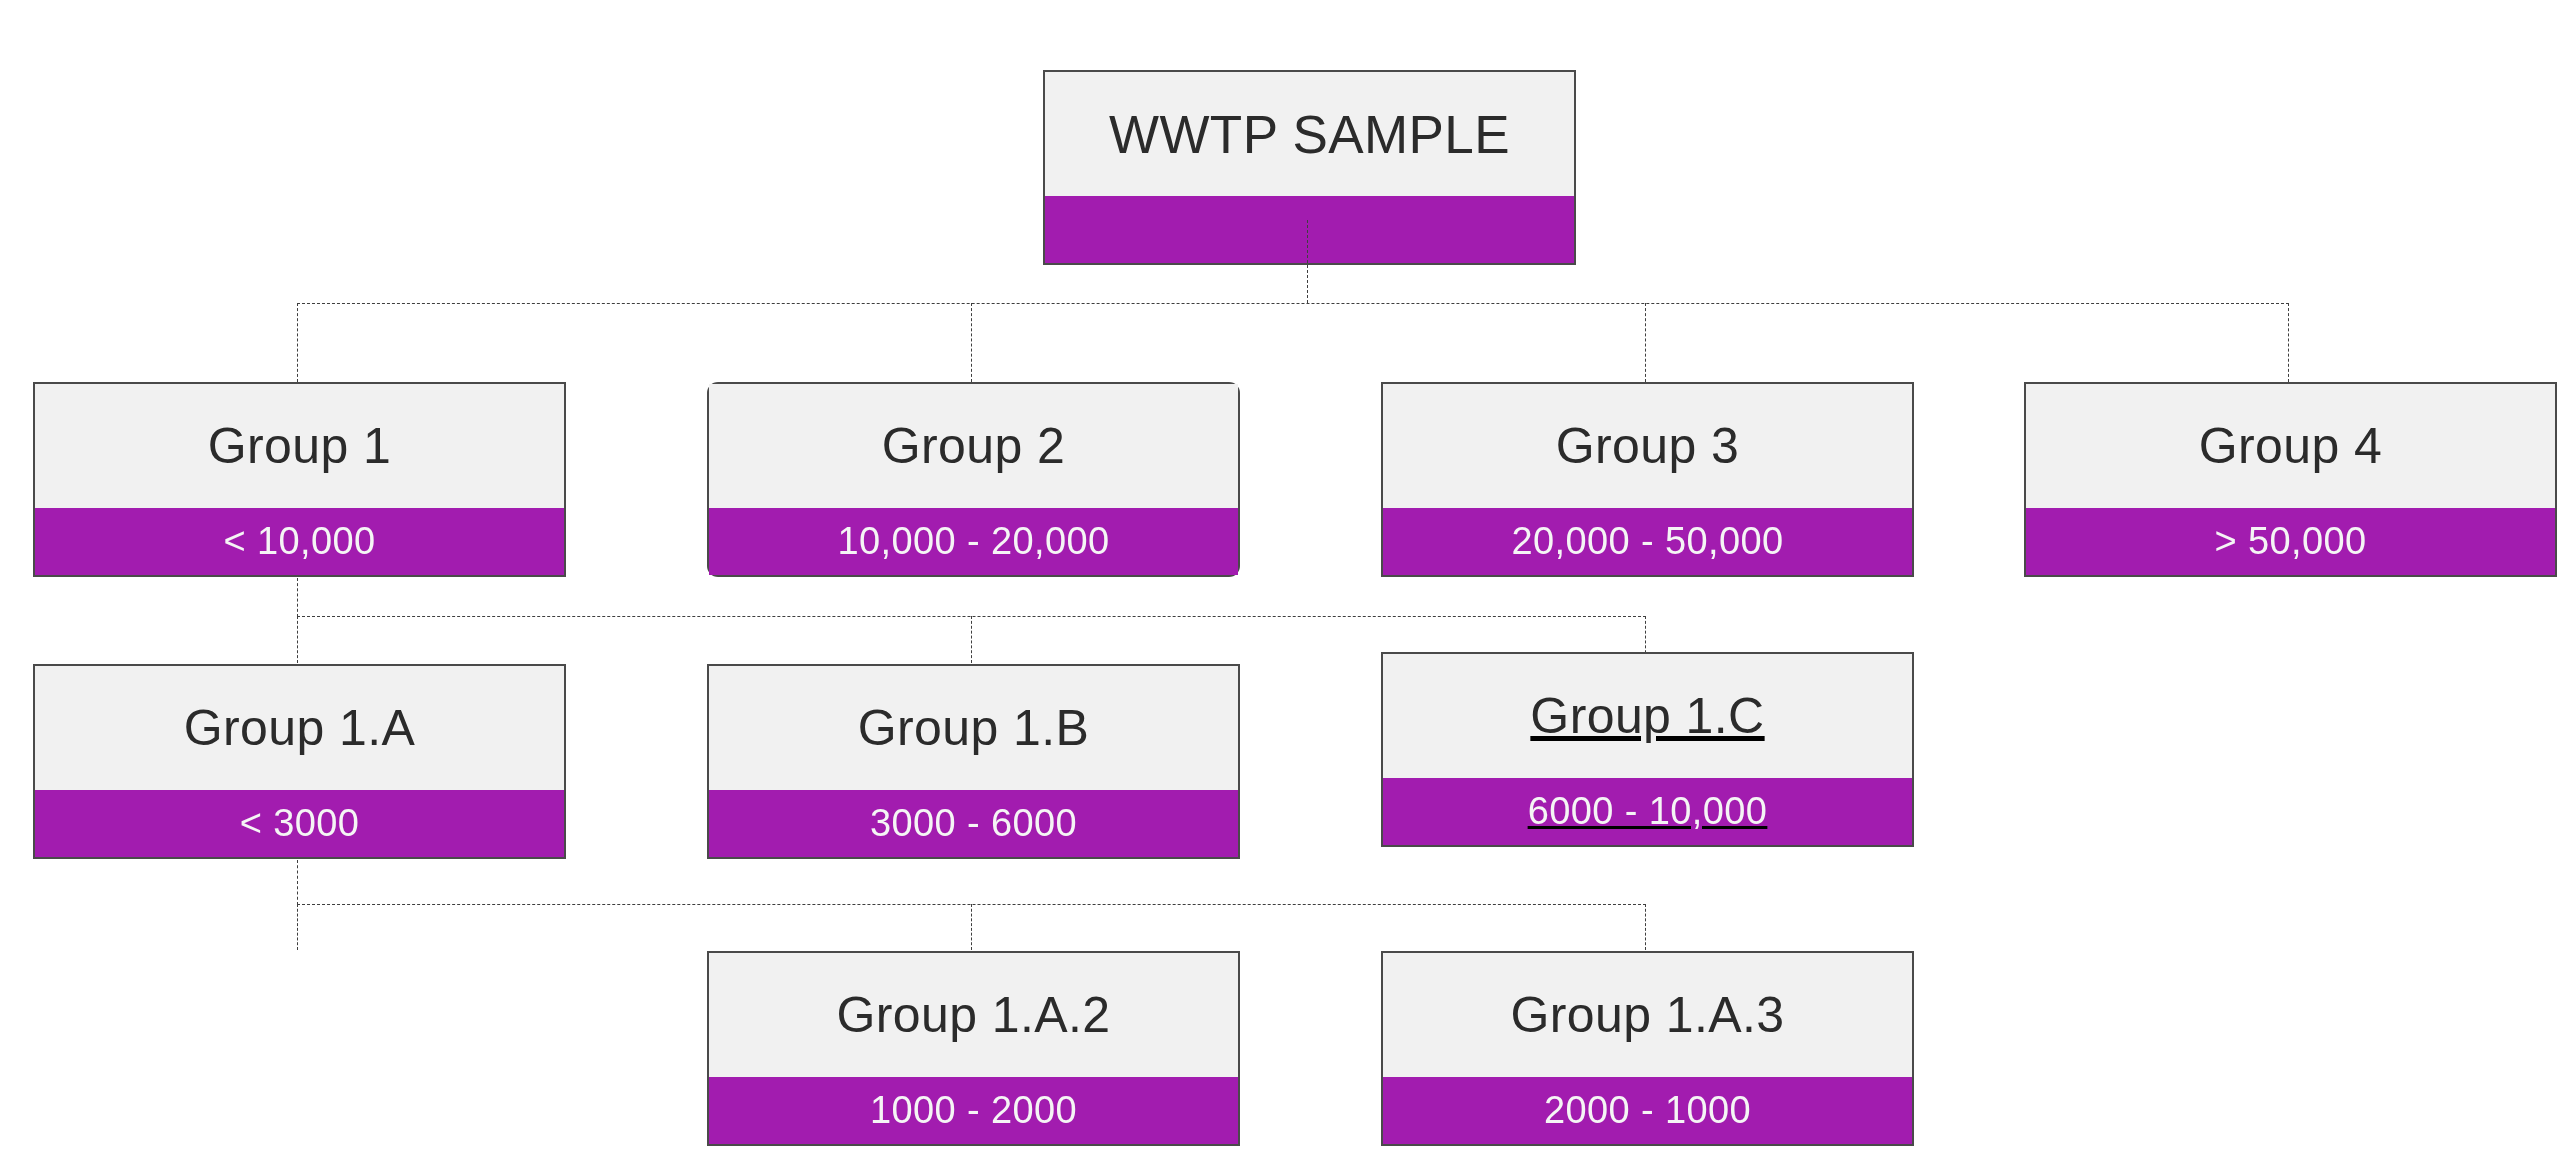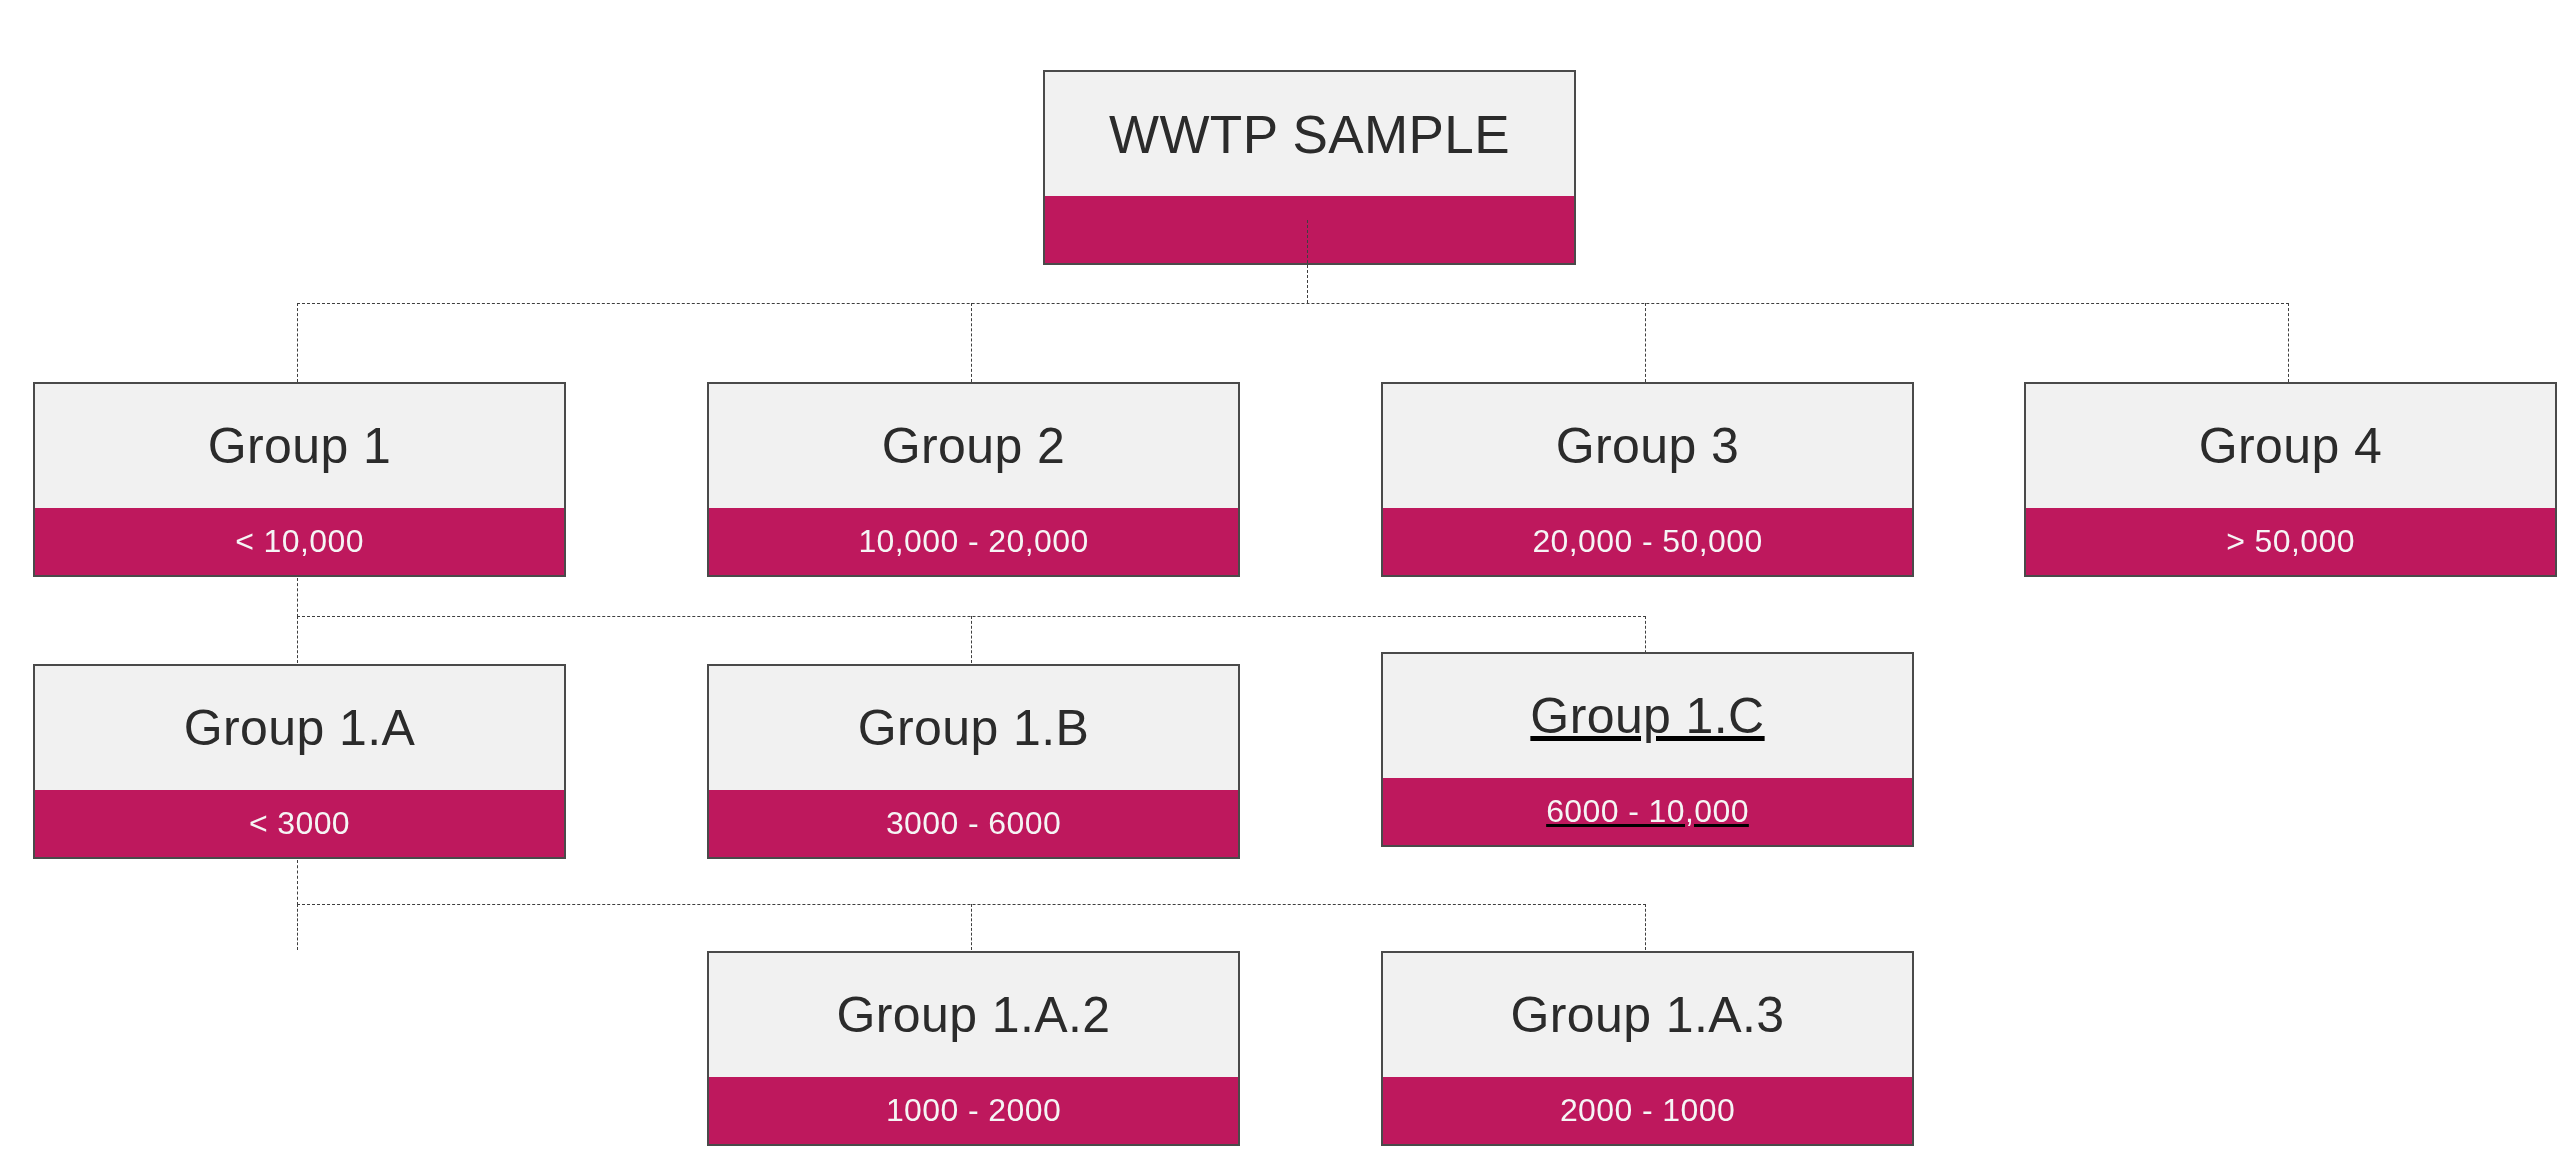--- a/index.html
+++ b/index.html
@@ -35,23 +35,23 @@
     white-space: nowrap;
   }
   .node-root .node-label {
     font-size: 53px;
   }
   .node-value {
     height: 67px;
     display: flex;
     align-items: center;
     justify-content: center;
-    font-size: 32px;
+    font-size: 38px;
     color: #f5f5f5;
-    background: #be185d;
+    background: #a21caf;
     letter-spacing: 0.4px;
     white-space: nowrap;
   }
   .vline {
     position: absolute;
     width: 0;
     border-left: 1.7px dashed #3f3f3f;
   }
   .hline {
     position: absolute;
@@ -73,21 +73,21 @@
   <div class="hline" style="left:297px; top:303px; width:1992px;"></div>
   <div class="vline" style="left:297px; top:303px; height:79px;"></div>
   <div class="vline" style="left:971px; top:303px; height:79px;"></div>
   <div class="vline" style="left:1645px; top:303px; height:79px;"></div>
   <div class="vline" style="left:2288px; top:303px; height:79px;"></div>
 
   <div class="node" style="left:33px; top:382px;">
     <div class="node-label">Group 1</div>
     <div class="node-value">&lt; 10,000</div>
   </div>
-  <div class="node" style="left:707px; top:382px;">
+  <div class="node" style="left:707px; top:382px;border-radius:11px;">
     <div class="node-label">Group 2</div>
     <div class="node-value">10,000 - 20,000</div>
   </div>
   <div class="node" style="left:1381px; top:382px;">
     <div class="node-label">Group 3</div>
     <div class="node-value">20,000 - 50,000</div>
   </div>
   <div class="node" style="left:2024px; top:382px;">
     <div class="node-label">Group 4</div>
     <div class="node-value">&gt; 50,000</div>

